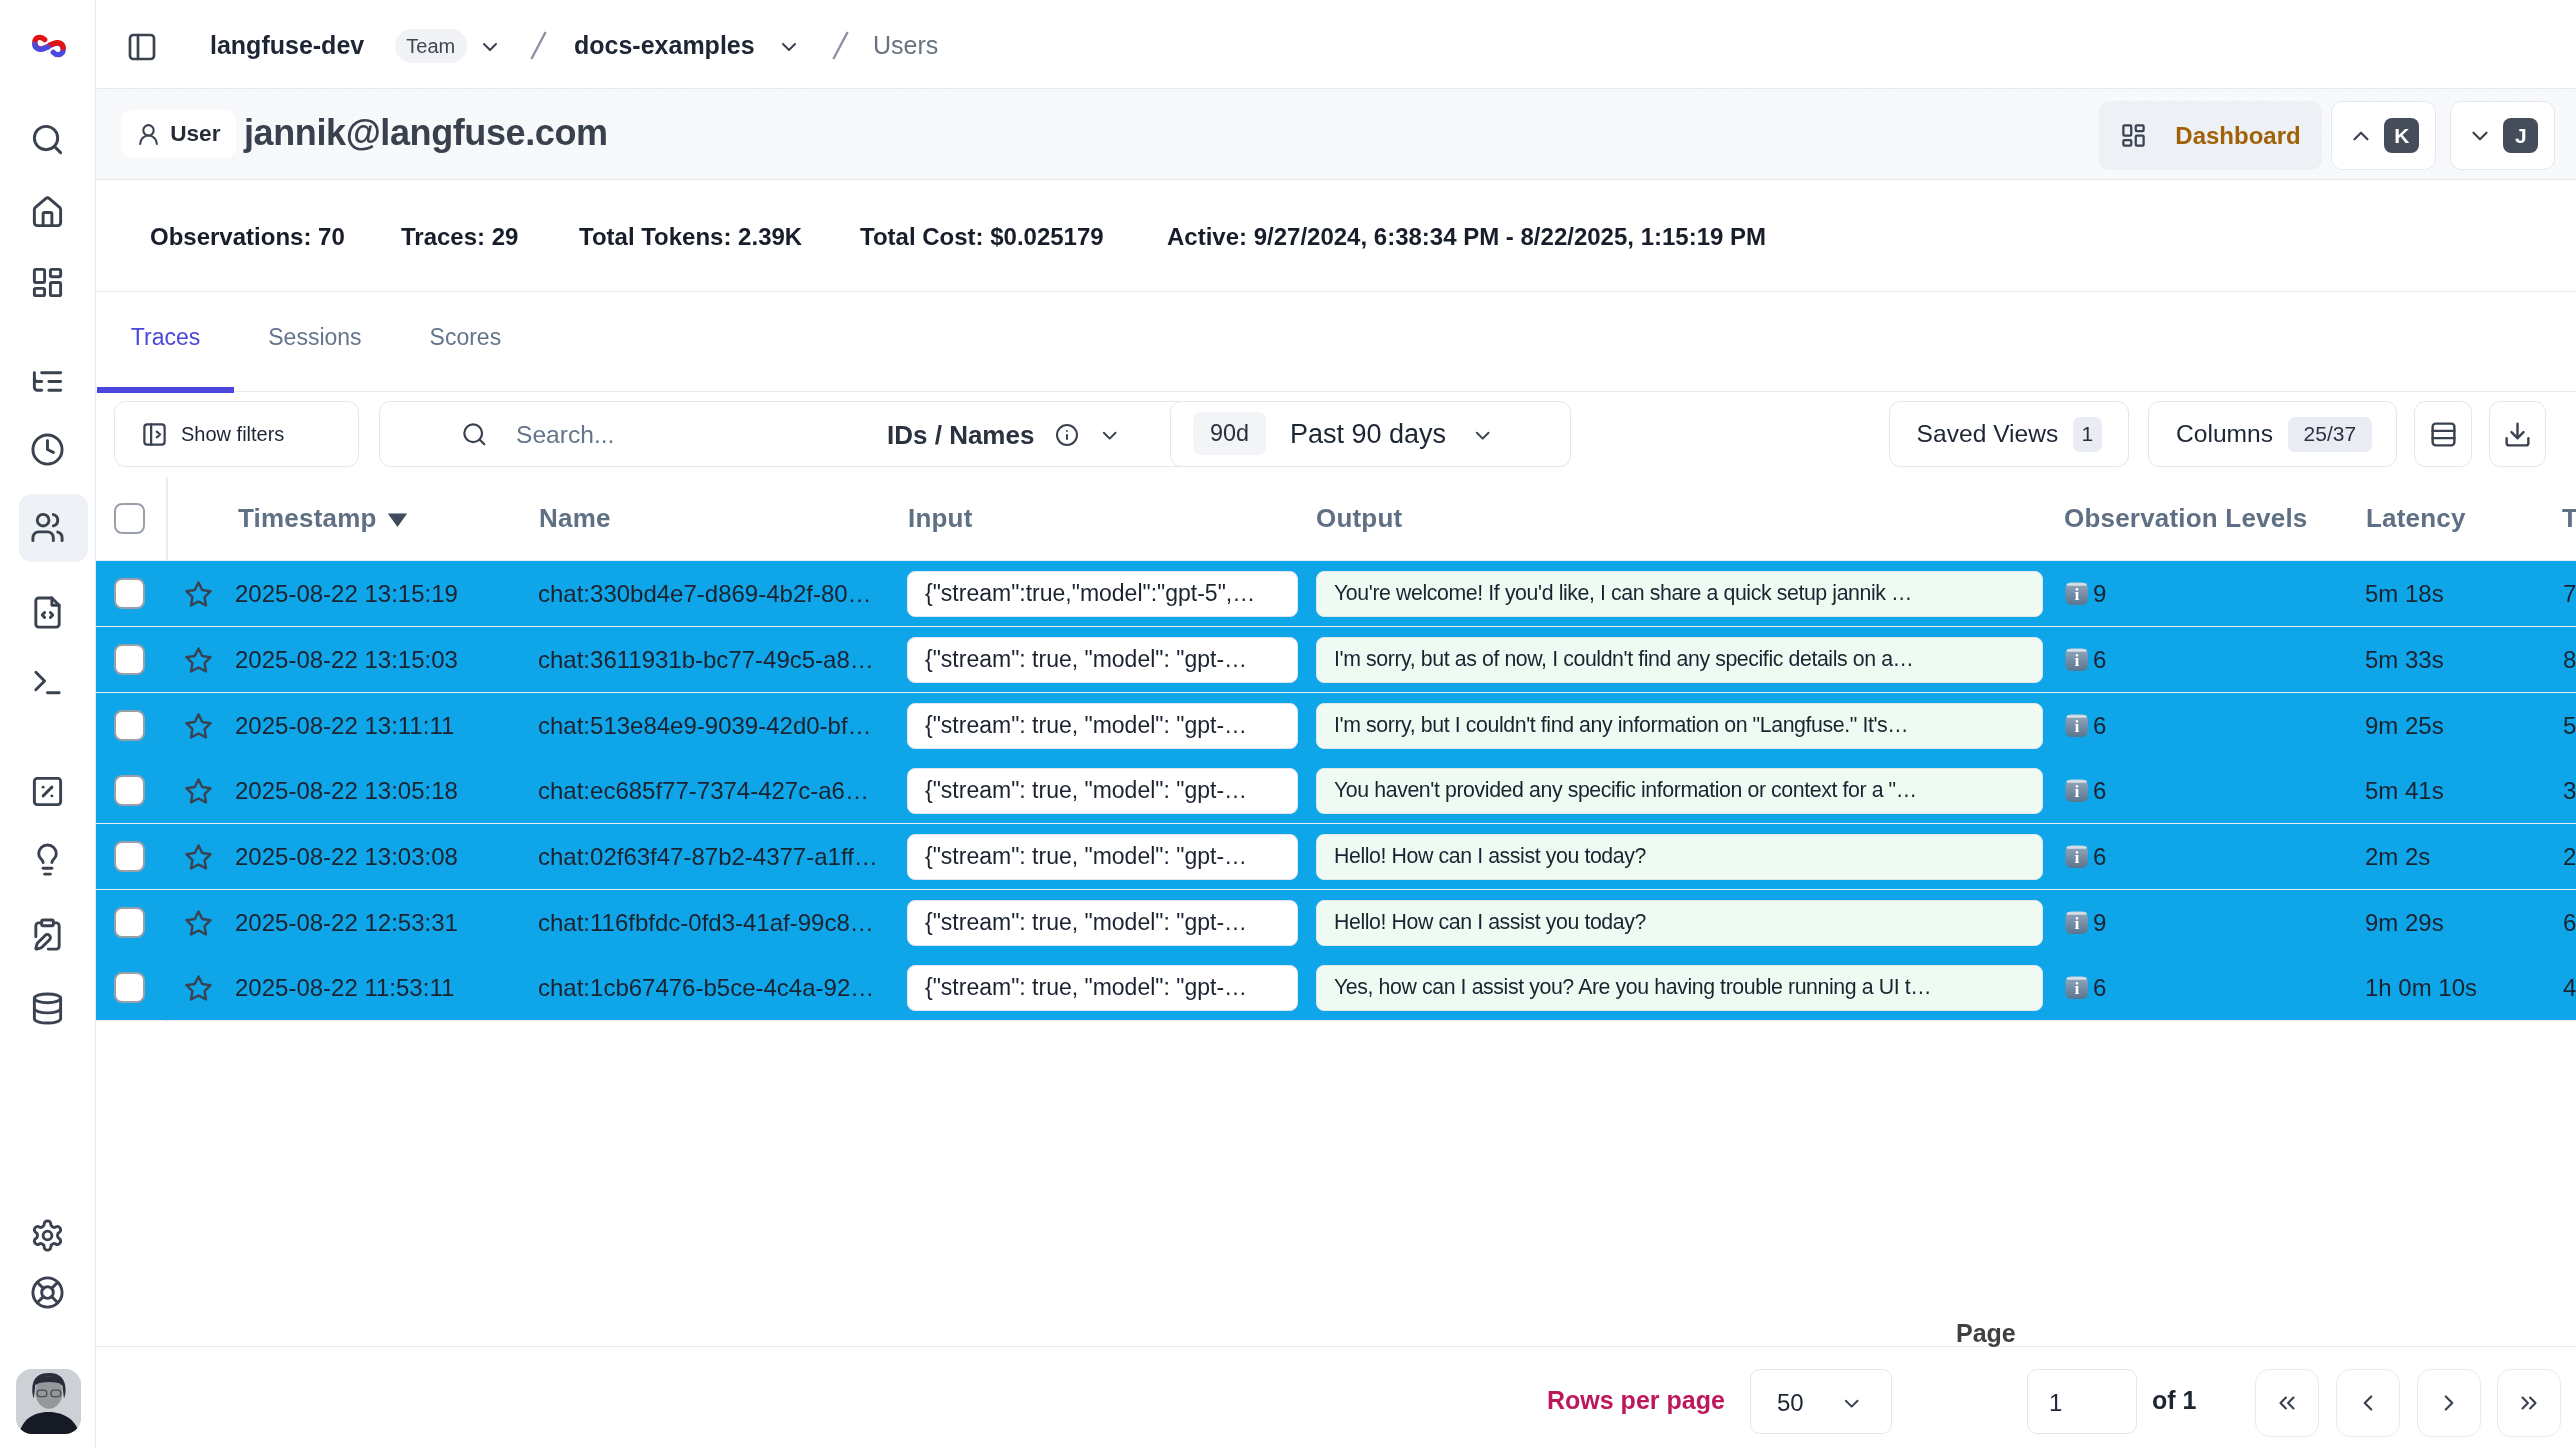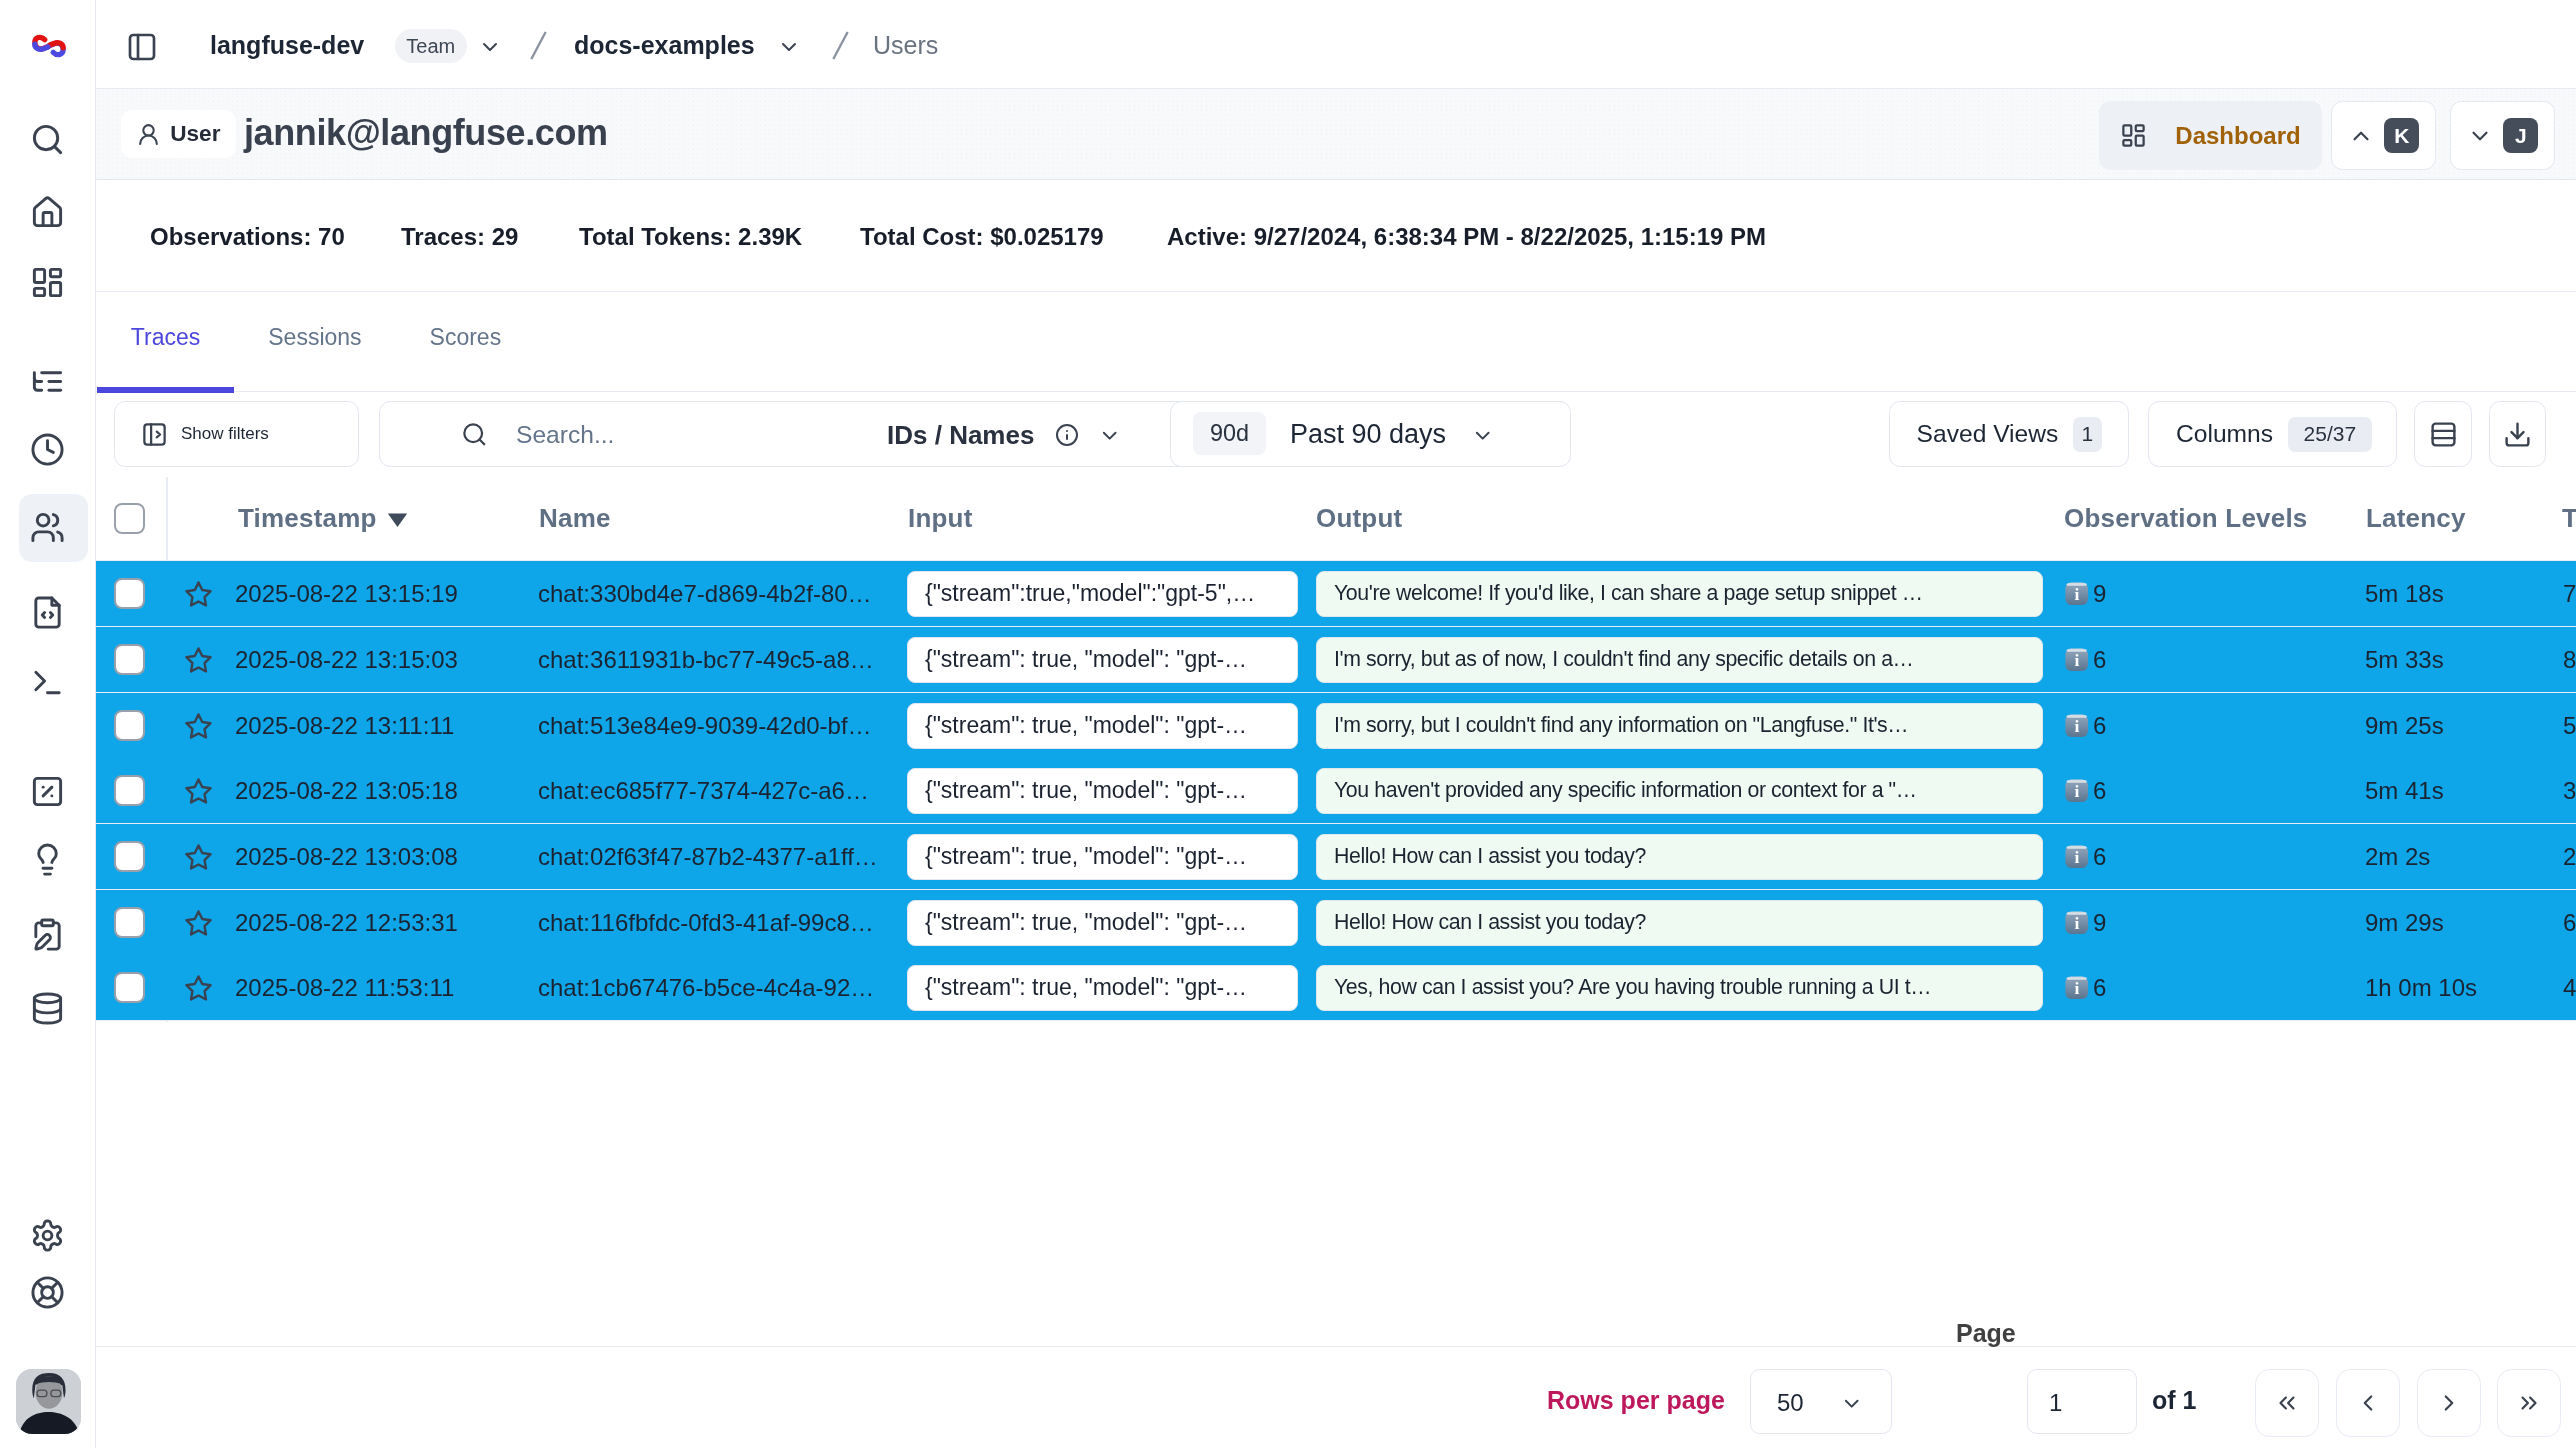--- a/index.html
+++ b/index.html
@@ -257,21 +257,21 @@
   <div class="tab">Scores</div>
 </div>
 <div class="fbtn" style="left:114px;width:245px;gap:13px;padding-left:26px;font-weight:500">
   <svg width="27" height="27" viewBox="0 0 24 24">
       <g class="ic" stroke="#2a3240" stroke-width="2.1">
         <rect x="3" y="3" width="18" height="18" rx="2.5"></rect>
         <path d="M9 3v18"></path>
         <path d="m14 9.5 3 2.5-3 2.5"></path>
       </g>
     </svg>
-  <span style="font-size:17px">Show filters</span>
+  <span style="font-size:20px">Show filters</span>
 </div>
 <div class="fbtn" style="left:379px;width:884px">
   <svg class="abs" style="left:81px;top:19.3px" width="26.6" height="26.6" viewBox="0 0 24 24">
       <g class="ic" stroke="#2a3240" stroke-width="2.2">
         <circle cx="11" cy="11" r="8"></circle>
         <path d="m21 21-4.3-4.3"></path>
       </g>
     </svg>
   <span class="abs" style="left:136px;top:18.5px;color:#64748b">Search...</span>
   <span class="abs" style="left:507px;top:17.7px;font-weight:600;color:#2a3240;font-size:26px">IDs / Names</span>
@@ -339,21 +339,21 @@
 <div class="row" style="top:561px">
   <div class="cb" style="left:17.7px;top:17px"></div>
   <svg class="abs" style="left:88px;top:18.5px" width="29" height="29" viewBox="0 0 24 24">
       <g class="ic" stroke="#2d333d" stroke-width="2">
         <polygon points="12 2 15.09 8.26 22 9.27 17 14.14 18.18 21.02 12 17.77 5.82 21.02 7 14.14 2 9.27 8.91 8.26"></polygon>
       </g>
     </svg>
   <span class="cell" style="left:139px">2025-08-22 13:15:19</span>
   <span class="cell" style="left:442px">chat:330bd4e7-d869-4b2f-80…</span>
   <div class="iobox" style="left:811px;width:391px">{"stream":true,"model":"gpt-5",…</div>
-  <div class="iobox out" style="left:1220px;width:727px">You're welcome! If you'd like, I can share a page setup snippet …</div>
+  <div class="iobox out" style="left:1220px;width:727px">You're welcome! If you'd like, I can share a quick setup jannik …</div>
   <svg class="abs" style="left:1969px;top:21px" width="23.4" height="23.4" viewBox="0 0 28 28">
       <defs>
         <linearGradient id="ig0" x1="0" y1="0" x2="0" y2="1">
           <stop offset="0" stop-color="#c9d2da"></stop>
           <stop offset="0.16" stop-color="#8aa0b7"></stop>
           <stop offset="1" stop-color="#5a7590"></stop>
         </linearGradient>
       </defs>
       <rect x="0.5" y="0.5" width="27" height="27" rx="7" fill="url(#ig0)"></rect>
       <rect x="2" y="1.5" width="24" height="3" rx="1.5" fill="#dfe5ea" opacity="0.85"></rect>

